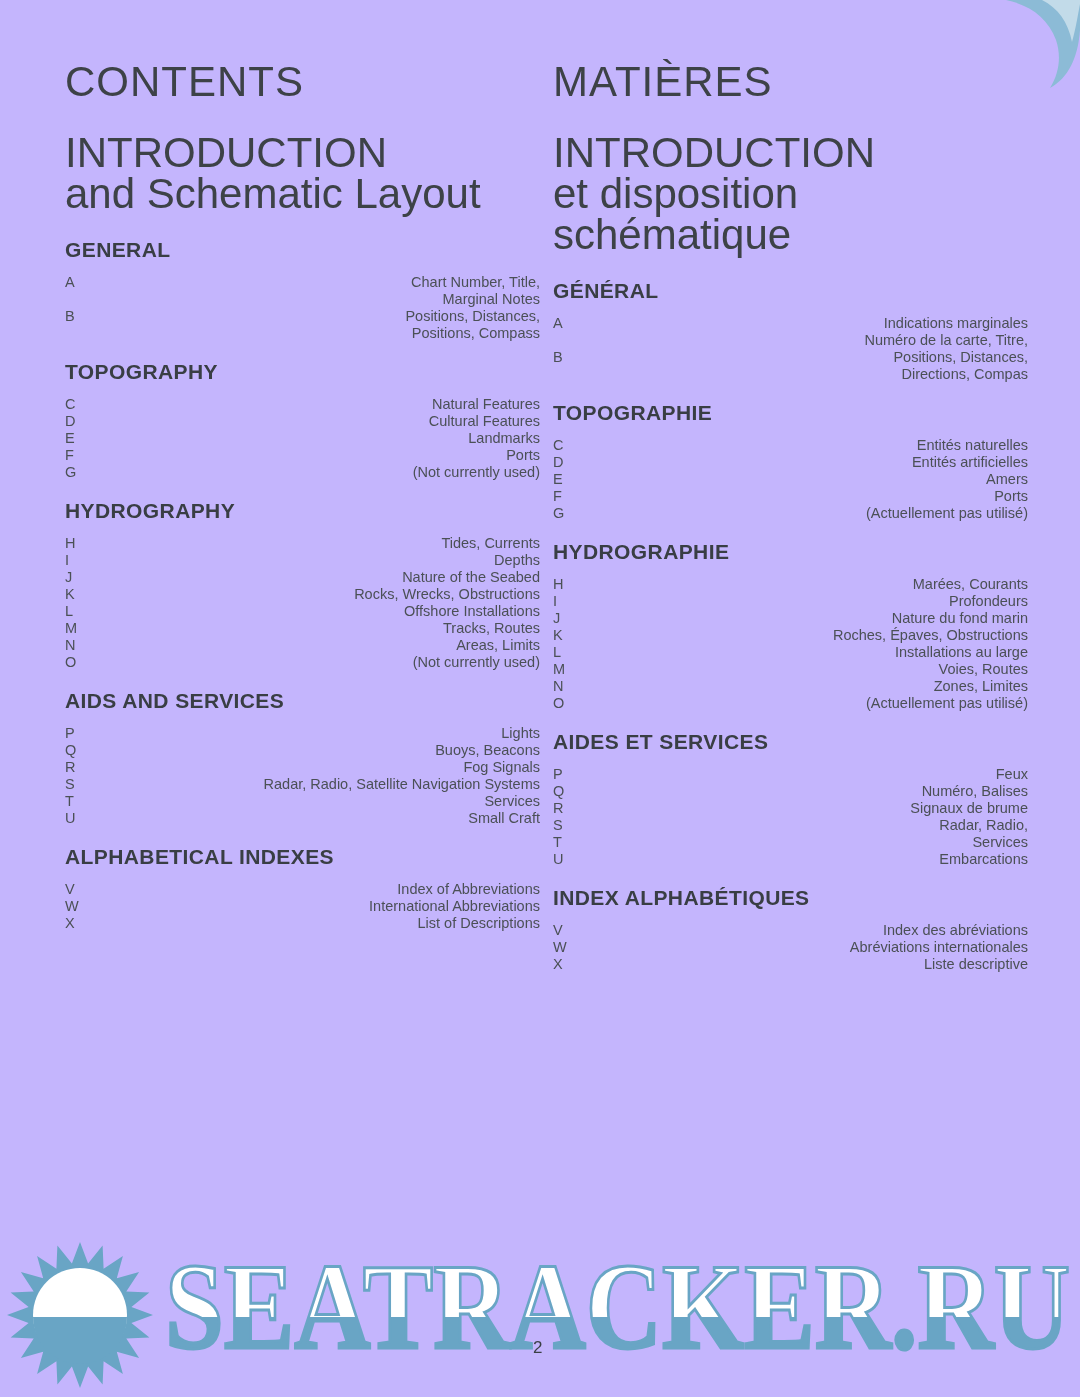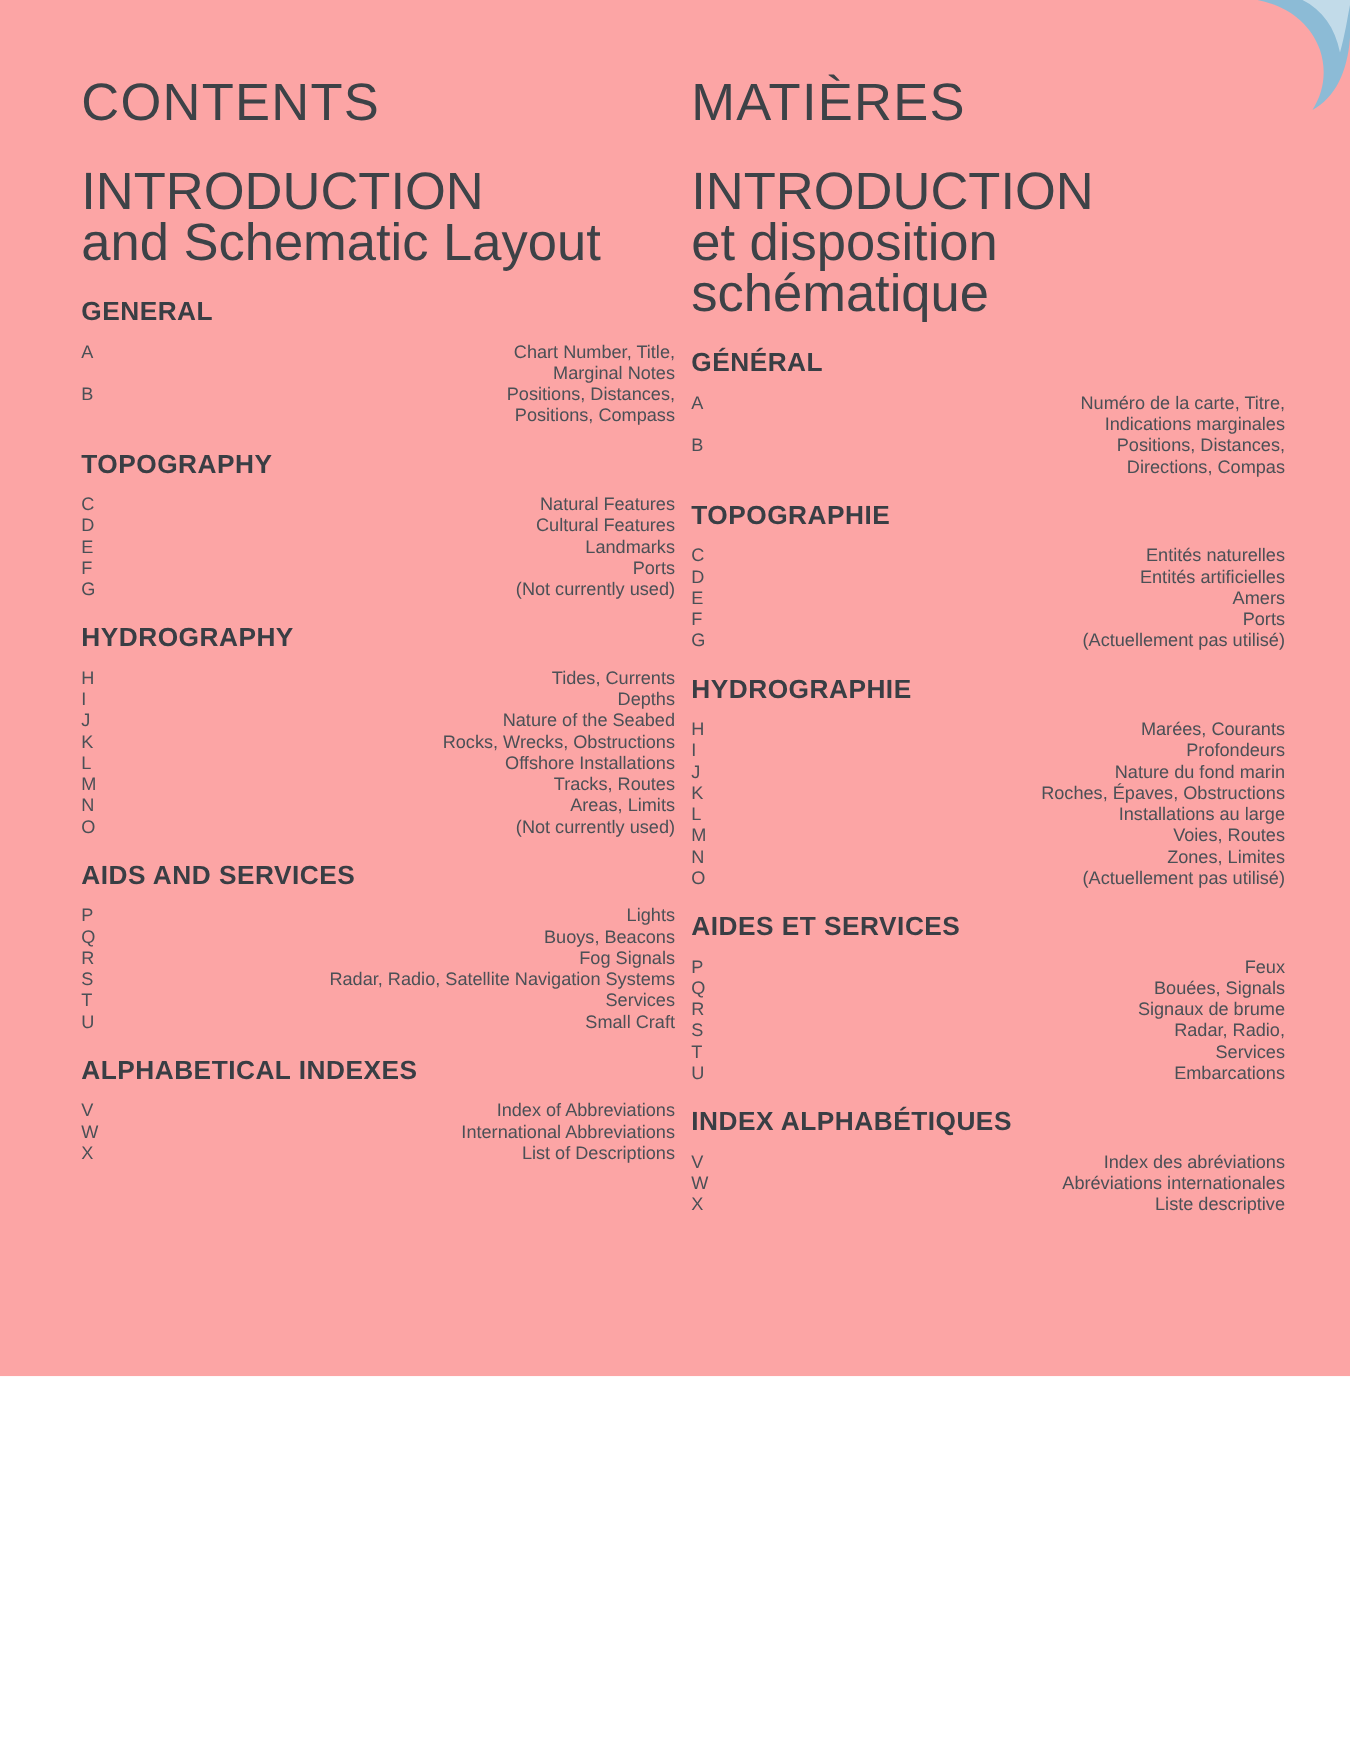--- a/index.html
+++ b/index.html
@@ -1,17 +1,17 @@
 <!DOCTYPE html>
 <html><head>
 <meta charset="utf-8">
 <style>
   html,body{margin:0;padding:0;background:#ffffff;}
   .page{
-    position:relative;width:1080px;height:1101px;background:#fca5a5;overflow:hidden;
+    position:relative;width:1080px;height:1397px;background:#c4b5fd;overflow:hidden;
     font-family:"Liberation Sans", sans-serif;color:#4a4f55;
   }
   .col{position:absolute;top:60px;width:475px;}
   .col.left{left:65px;}
   .col.right{left:553px;}
   .page-title{font-size:42px;line-height:44px;font-weight:400;color:#3d4247;letter-spacing:1px;}
   .intro{margin-top:28px;font-size:42px;line-height:41px;color:#3d4247;}
   .sections .section{margin-top:18px;}
   .sections .section:first-child{margin-top:24px;}
   .sec-heading{font-size:21px;line-height:24px;font-weight:700;color:#393e44;letter-spacing:0.4px;margin:0 0 12px 0;}
@@ -209,22 +209,22 @@
     <div class="intro">
       <div>INTRODUCTION</div>
       <div>et disposition schématique</div>
     </div>
     <div class="sections">
         <div class="section">
           <div class="sec-heading">GÉNÉRAL</div>
           <div class="item">
             <span class="letter">A</span>
             <span class="itext">
+              <div class="line">Indications marginales</div>
               <div class="line">Numéro de la carte, Titre,</div>
-              <div class="line">Indications marginales</div>
             </span>
           </div>
           <div class="item">
             <span class="letter">B</span>
             <span class="itext">
               <div class="line">Positions, Distances,</div>
               <div class="line">Directions, Compas</div>
             </span>
           </div>
         </div>
@@ -316,21 +316,21 @@
           <div class="sec-heading">AIDES ET SERVICES</div>
           <div class="item">
             <span class="letter">P</span>
             <span class="itext">
               <div class="line">Feux</div>
             </span>
           </div>
           <div class="item">
             <span class="letter">Q</span>
             <span class="itext">
-              <div class="line">Bouées, Signals</div>
+              <div class="line">Numéro, Balises</div>
             </span>
           </div>
           <div class="item">
             <span class="letter">R</span>
             <span class="itext">
               <div class="line">Signaux de brume</div>
             </span>
           </div>
           <div class="item">
             <span class="letter">S</span>

